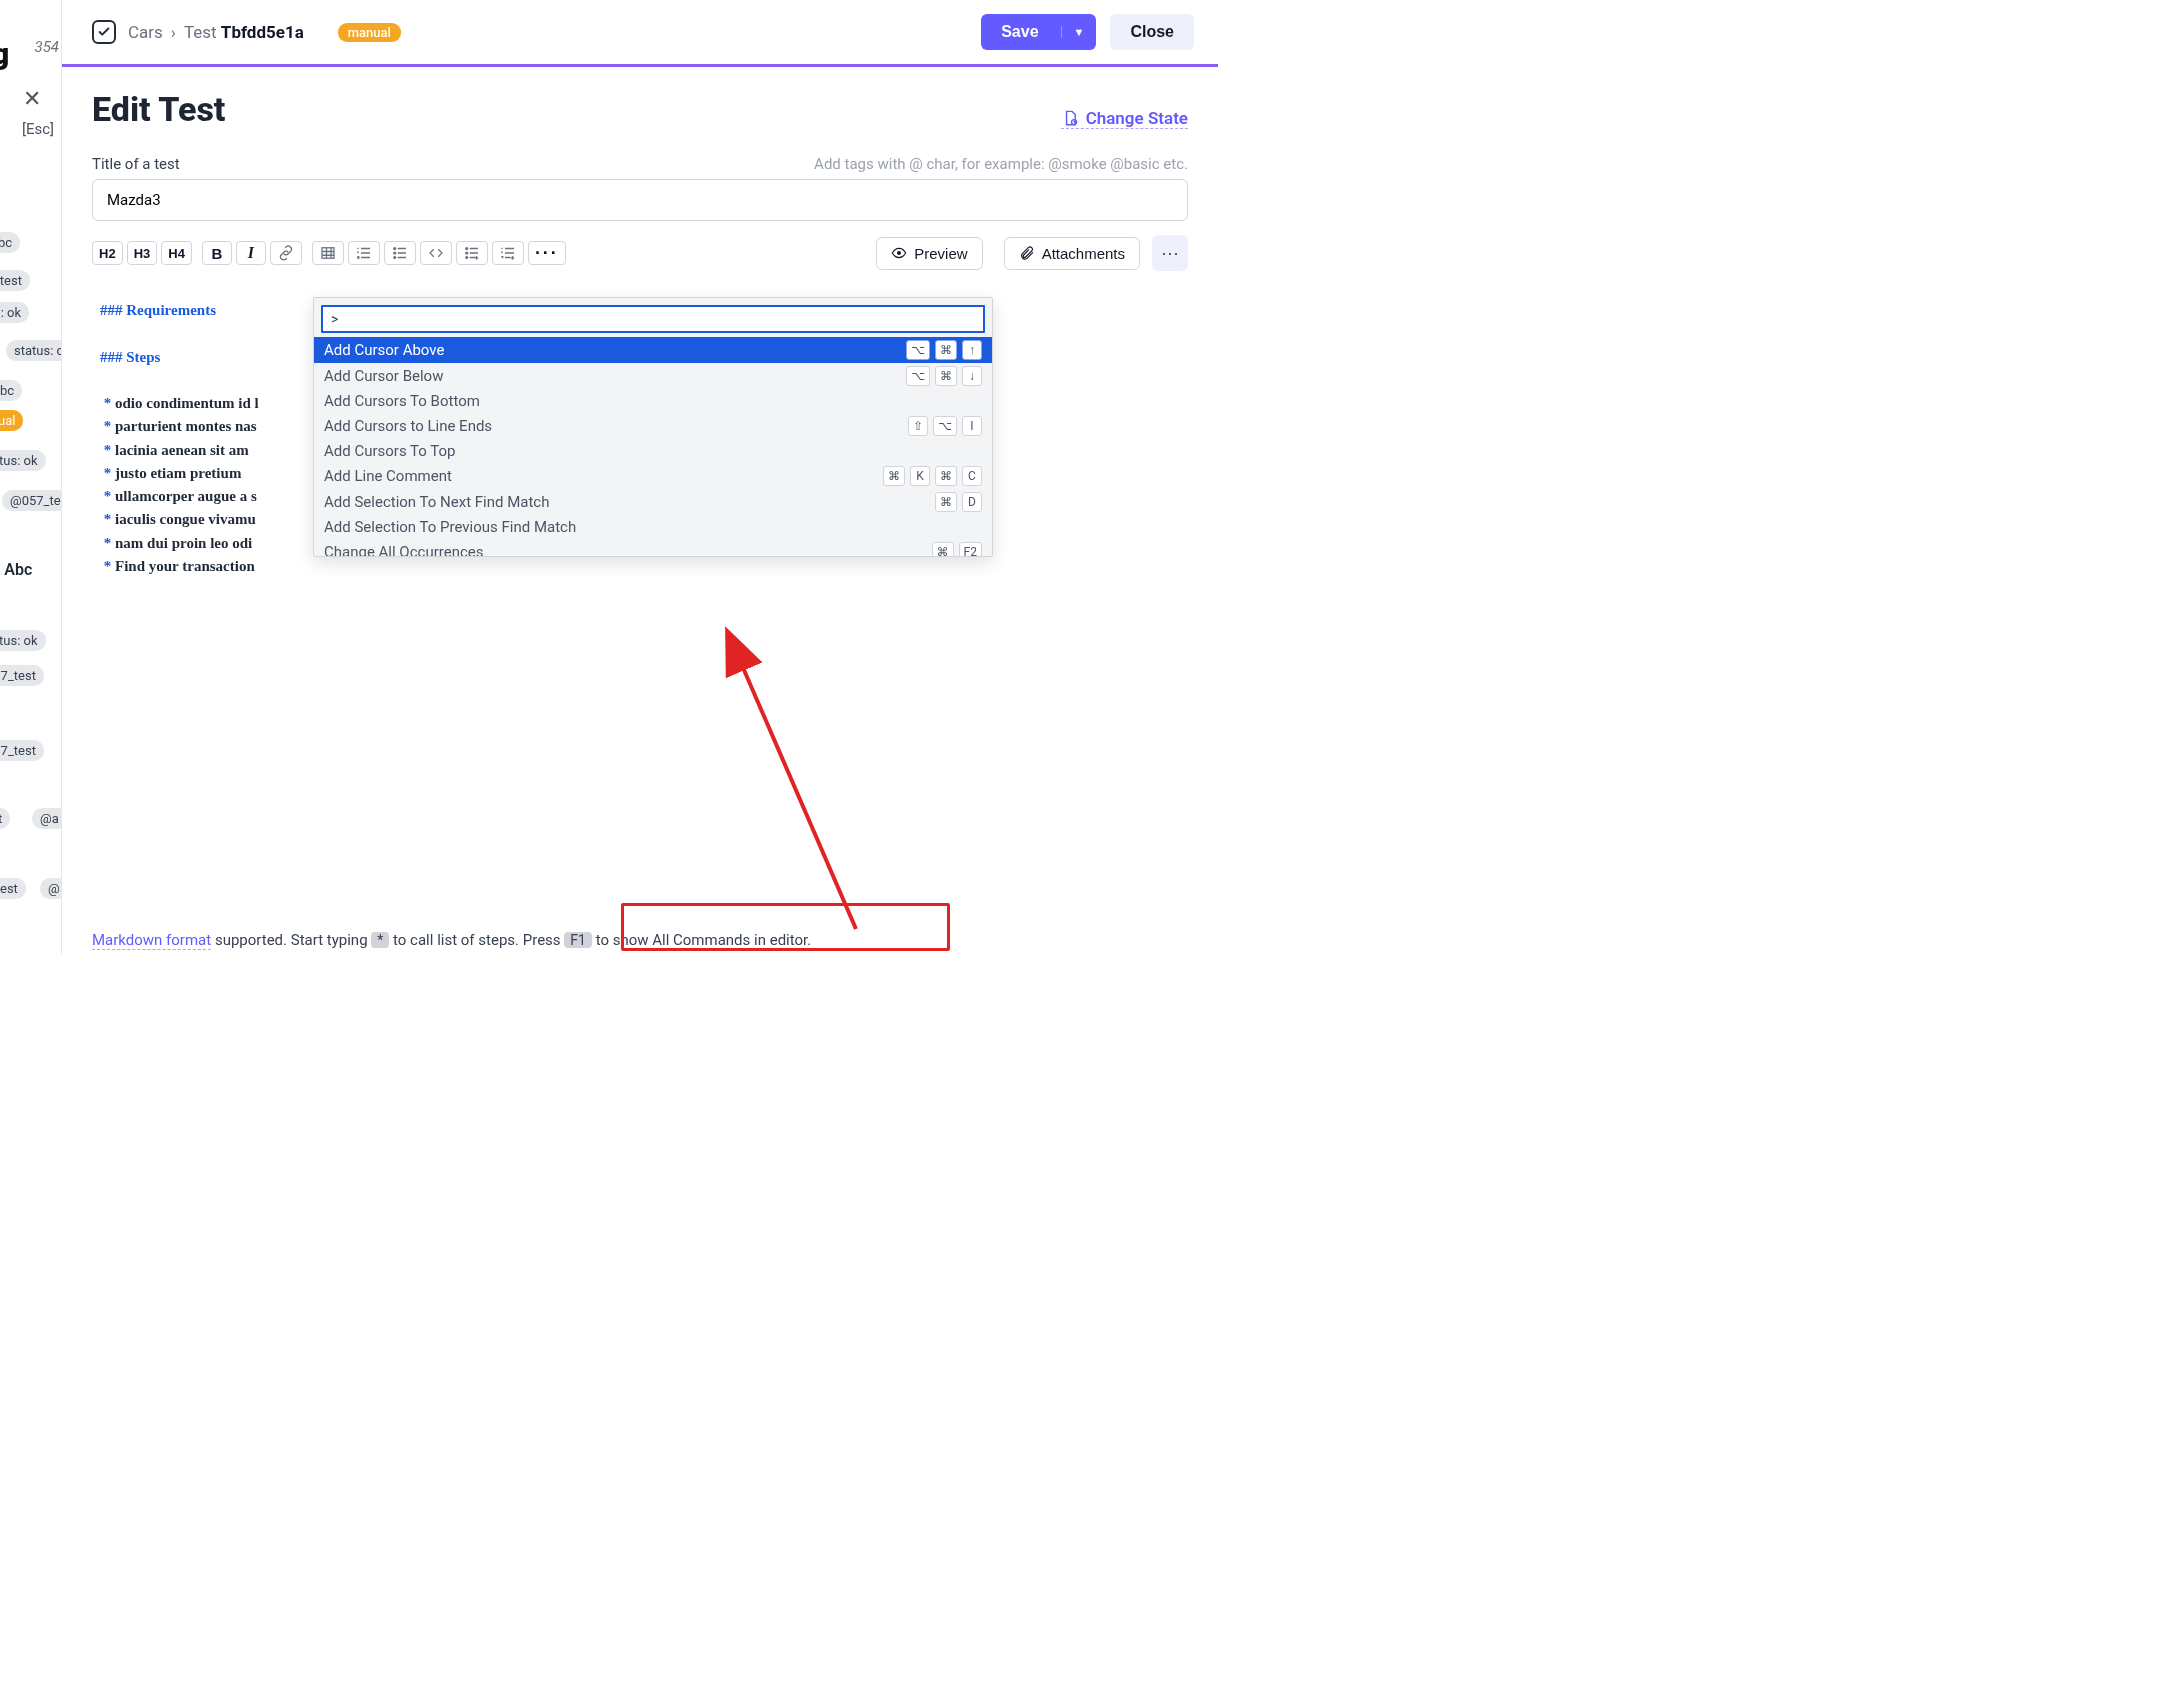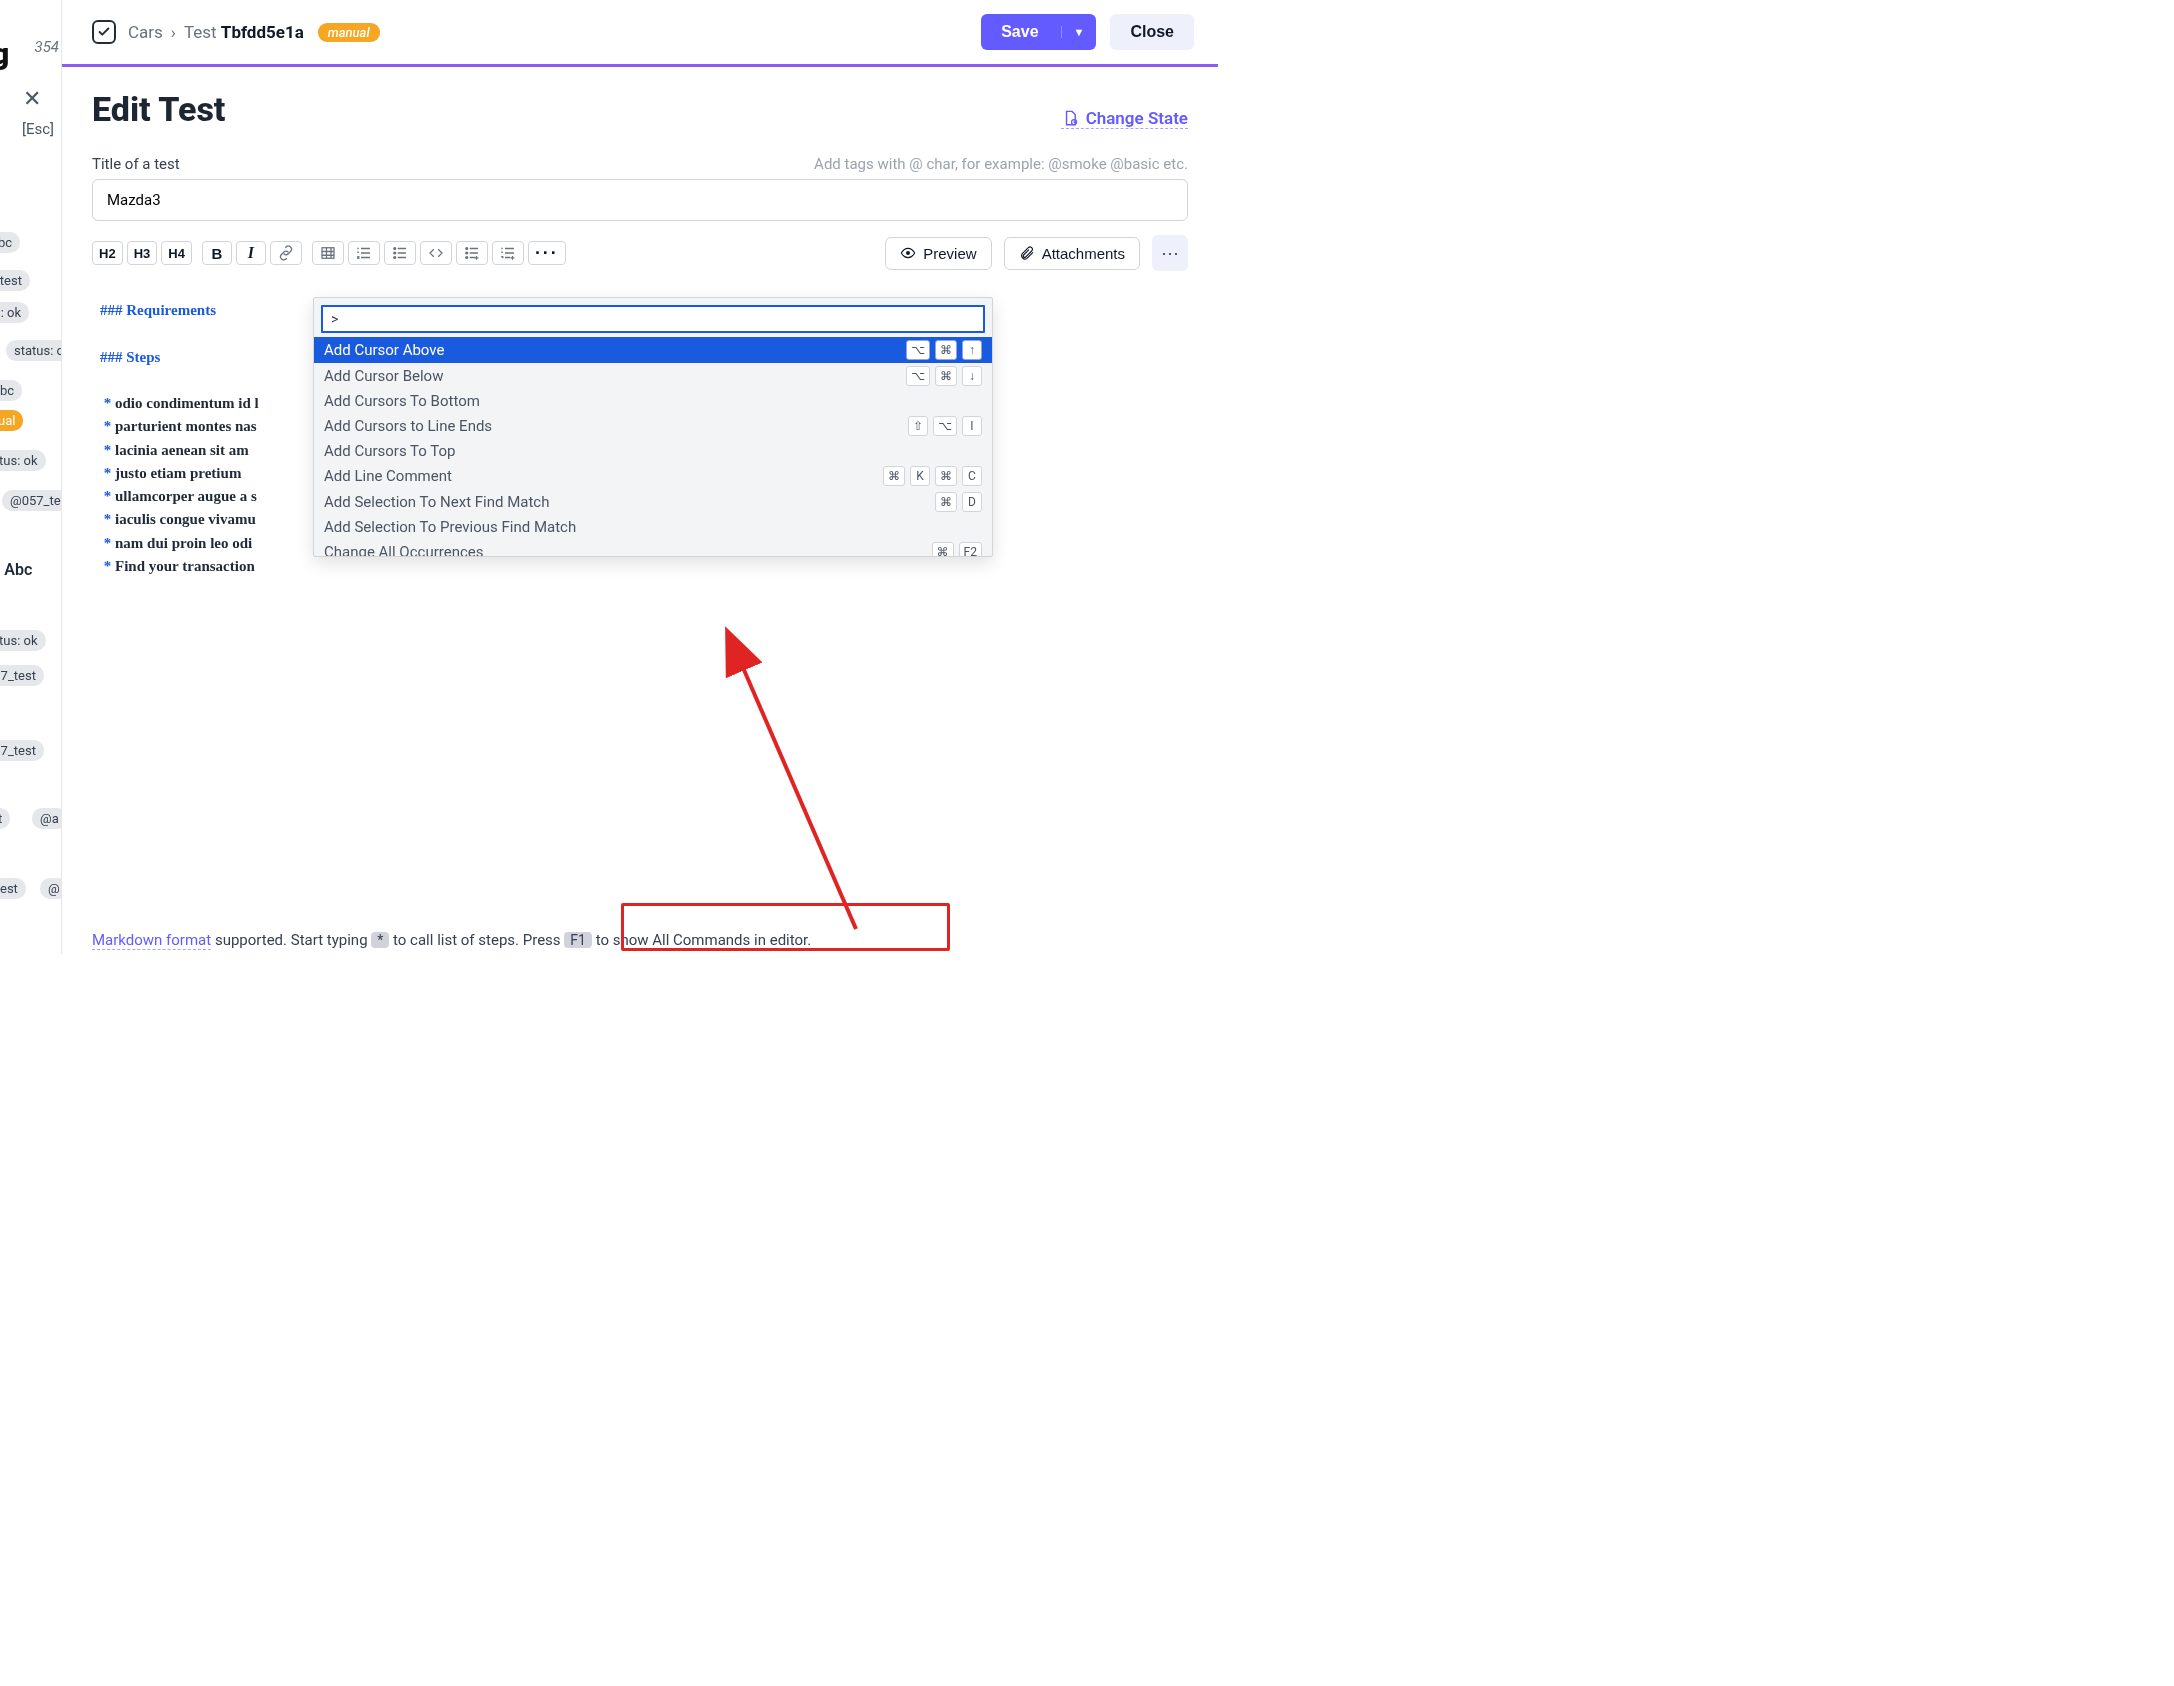--- a/index.html
+++ b/index.html
@@ -104,28 +104,27 @@
   .check-sq svg { width: 14px; height: 14px; }
   .breadcrumb {
     font-size: 17px;
     color: #6b7280;
     display: flex;
     align-items: center;
     gap: 8px;
   }
   .breadcrumb .strong { font-weight: 700; color: #111827; }
   .badge-manual {
-    margin-left: 6px;
+    margin-left: 26px;
     background: #f5a623;
     color: #fff;
     font-size: 13px;
     padding: 2px 10px;
     border-radius: 9px;
     font-weight: 500;
-    font-style: italic;
   }
   .spacer { flex: 1; }
   .btn {
     border: none;
     border-radius: 6px;
     font-size: 16px;
     font-weight: 600;
     padding: 9px 20px;
     cursor: pointer;
     display: inline-flex;
@@ -477,21 +476,21 @@
 
       <div class="sp"></div>
 
       <button class="action-btn">
         <svg viewBox="0 0 24 24" width="16" height="16">
             <path d="M2 12s4-7 10-7 10 7 10 7-4 7-10 7S2 12 2 12z" fill="none" stroke="#111827" stroke-width="1.7"></path>
             <circle cx="12" cy="12" r="3" fill="#111827"></circle>
           </svg>
         <span>Preview</span>
       </button>
-      <button class="action-btn" style="margin-left:8px;text-align:right;">
+      <button class="action-btn" style="margin-left:17px;text-align:right;">
         <svg viewBox="0 0 24 24" width="16" height="16">
             <path d="M21 11l-9 9a5 5 0 01-7-7l9-9a3.5 3.5 0 015 5l-9 9a2 2 0 01-3-3l8-8" fill="none" stroke="#111827" stroke-width="1.7"></path>
           </svg>
         <span>Attachments</span>
       </button>
       <button class="kebab-btn" style="margin-left:8px;">···</button>
     </div>
 
     
     <div class="editor">

